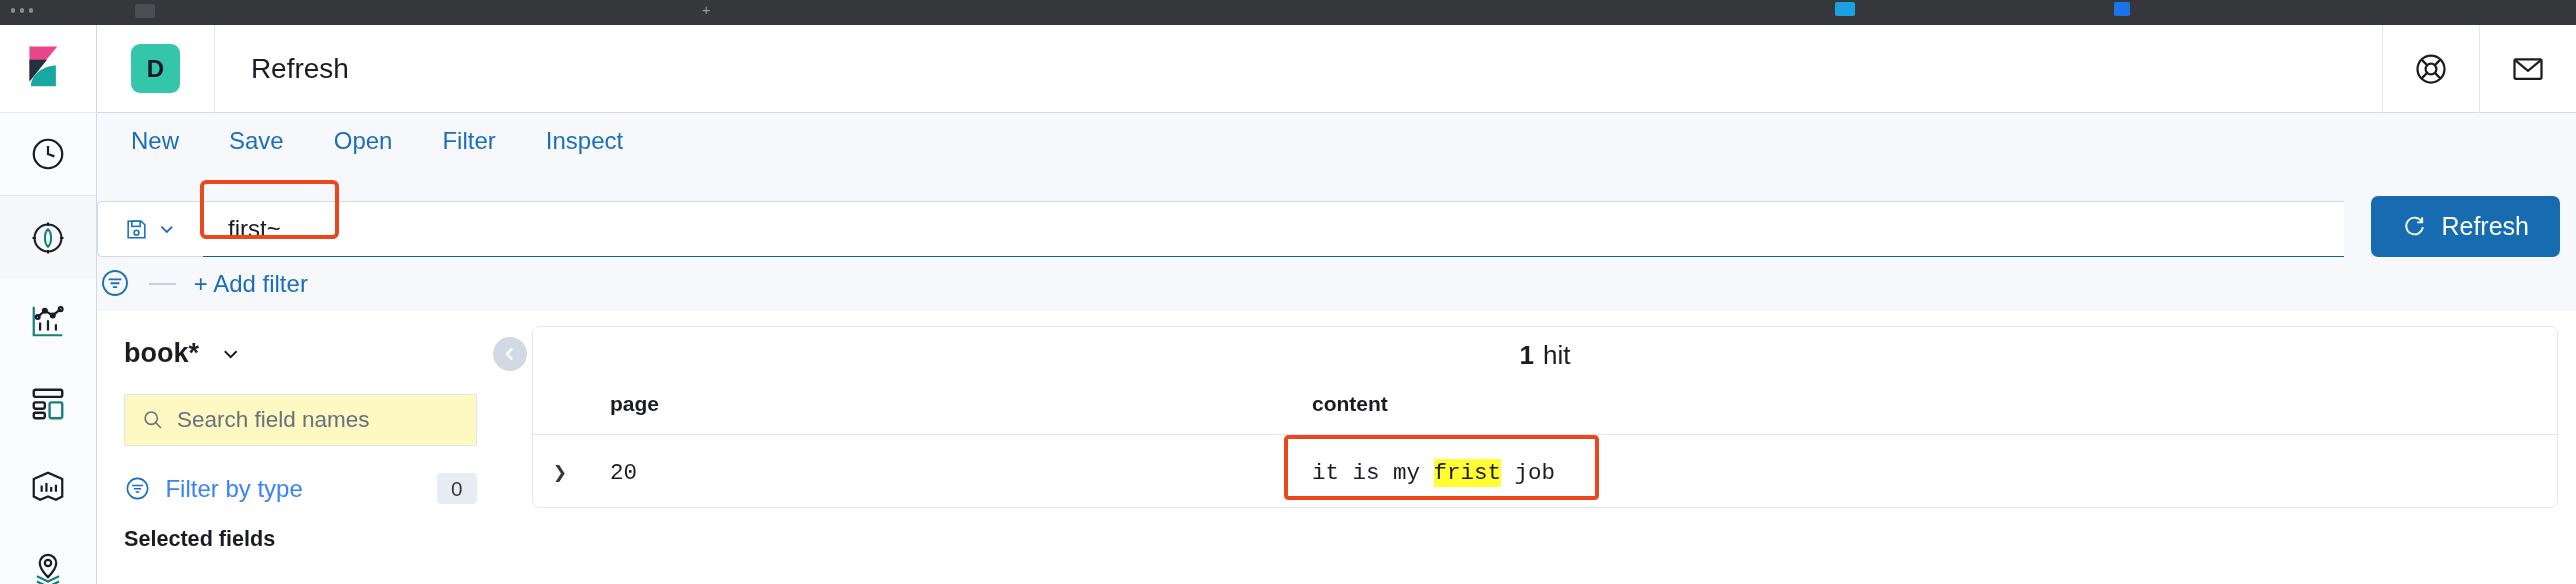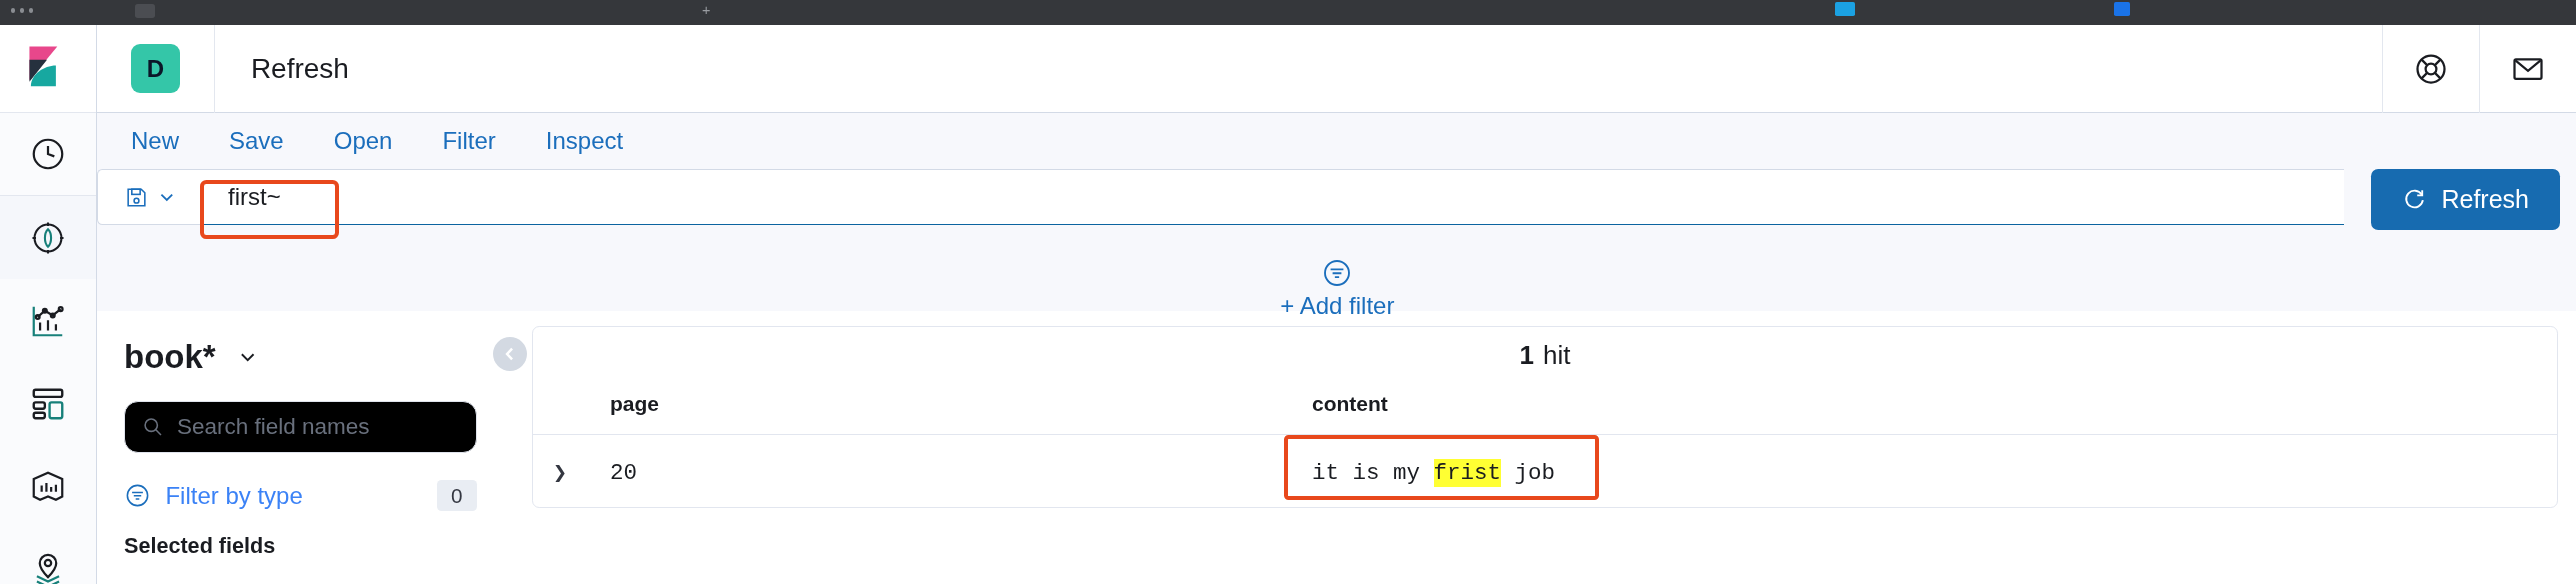--- a/index.html
+++ b/index.html
@@ -82,21 +82,21 @@
   .menu-item {
     color:#1b6ebc; font-size:24px; margin-right: 50px;
     cursor:pointer;
   }
 
   
   .querybar {
     position:absolute; top:169px; left:97px;
     width:2479px; height:88px;
     background:#f7f8fc;
-    display:flex; align-items:flex-start;
+    display:flex; align-items:flex-end;
   }
   .qb-prefix {
     margin-left: 0px;
     height: 56px; width: 106px;
     background:#ffffff;
     border:0.9px solid #d3dae6; border-right:none;
     border-radius: 5.4px 0 0 5.4px;
     display:flex; align-items:center; justify-content:center; gap: 7.2px;
   }
   .qb-prefix svg.save { width:25px; height:25px; }
@@ -143,41 +143,41 @@
     width: 139px; height: 59px;
     border: 4.5px solid #e8481c; border-radius: 6.3px;
     pointer-events:none;
   }
 
   
   .filterbar {
     position:absolute; top:257px; left:97px;
     width:2479px; height:54px;
     background:#f7f8fc;
-    display:flex; align-items:center; padding-left: 1.8px; flex-direction: column;
+    display:flex; align-items:center; padding-left: 1.8px;
   }
   .filter-icon svg { width: 32px; height: 32px; }
   .filter-dash { width: 27px; height: 1.8px; background:#c9d0da; margin: 0 18px; }
   .add-filter { color:#1b6ebc; font-size:24px; cursor:pointer; }
 
   
   .fieldpanel {
     position:absolute; top:311px; left:97px;
     width: 396px; height: 273px;
     background:#ffffff;
     padding-left: 27px; padding-top: 27px;
   }
   .index-pattern { display:flex; align-items:center; gap:20px; }
-  .index-name { font-size:33px; font-weight:700; color:#1a1c21; }
+  .index-name { font-size:27px; font-weight:700; color:#1a1c21; }
   .index-pattern svg { width: 23.4px; height: 23.4px; }
   .field-search {
     margin-top: 25px;
     width: 353px; height: 52px;
-    background:#000000;
-    border: 0.9px solid #dfe3ec; border-radius: 14px;
+    background:#fef9c3;
+    border: 0.9px solid #dfe3ec; border-radius: 2px;
     display:flex; align-items:center; padding-left: 16px; gap: 12.6px;
   }
   .field-search svg { width:23.4px; height:23.4px; flex:none; }
   .field-search input {
     border:none; outline:none; background:transparent;
     font-family:"Liberation Sans", sans-serif;
     font-size: 22.5px; color:#69707d; width: 279px;
   }
   .field-search input::placeholder { color:#69707d; }
   .filter-by-type {

